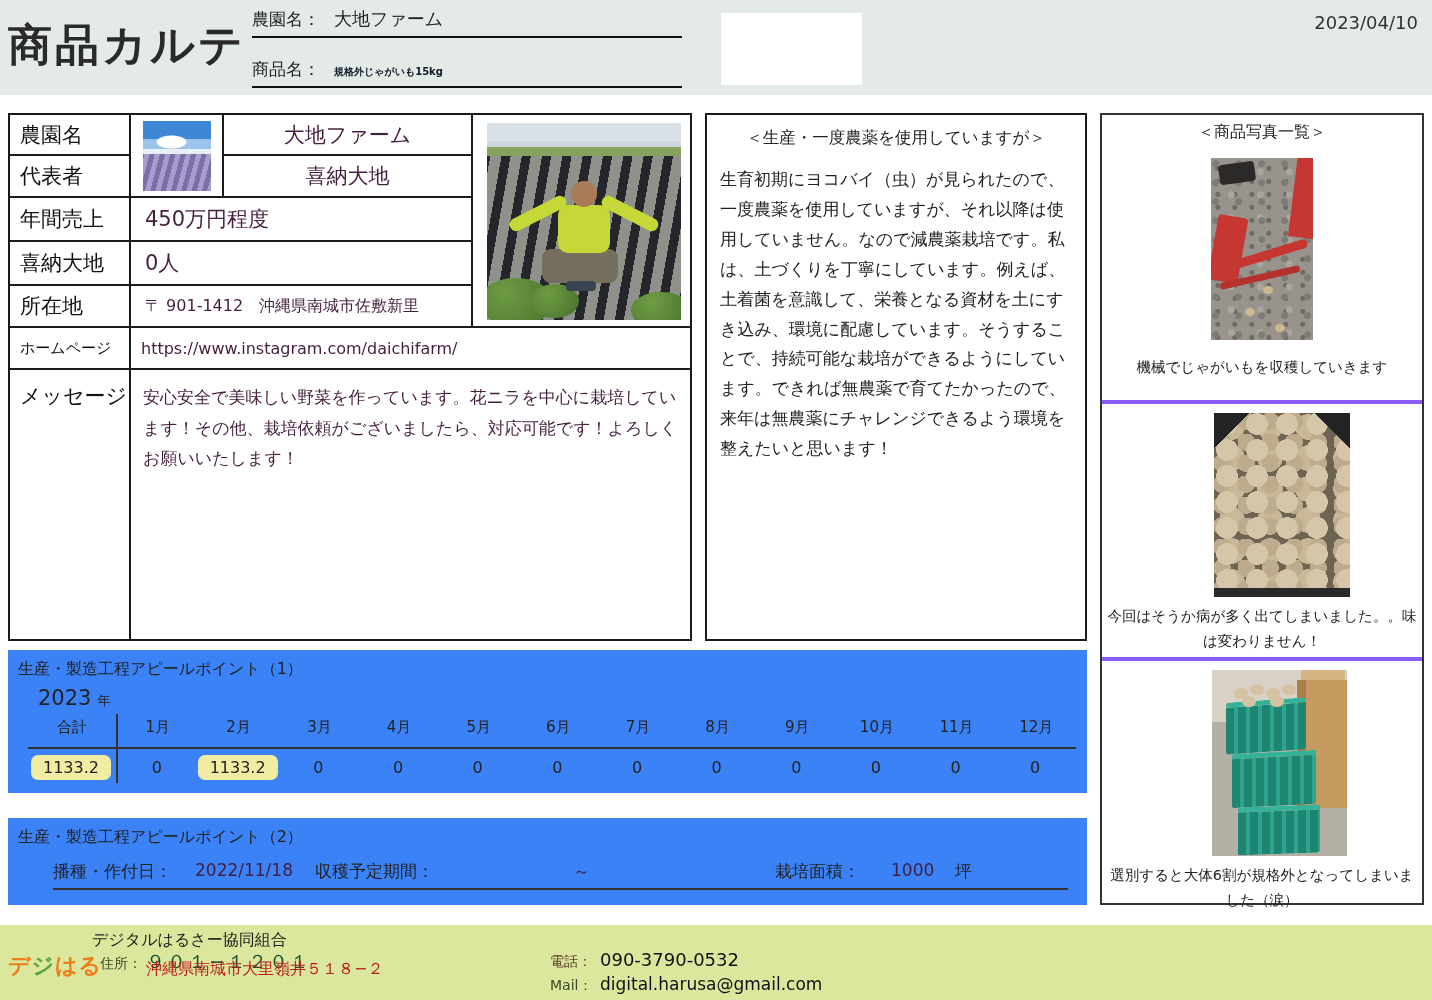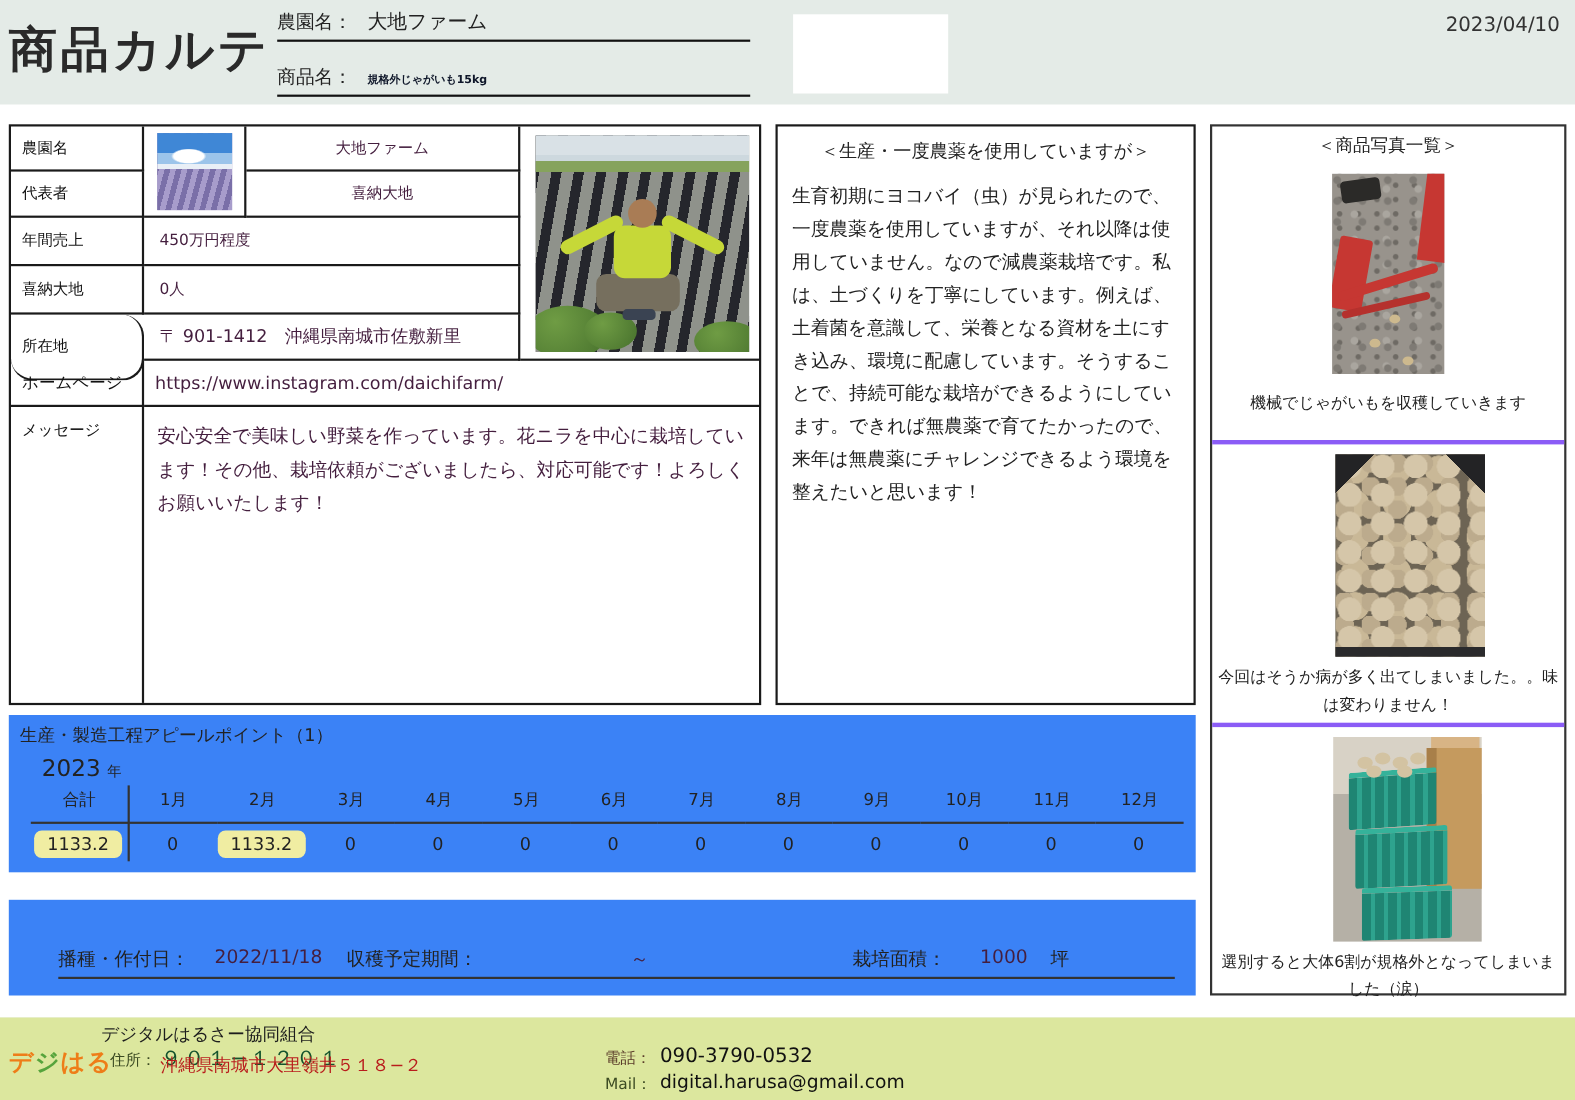--- a/index.html
+++ b/index.html
@@ -14,21 +14,21 @@
   .hfield1 { top:6px; height:32px; }
   .hfield2 { top:46px; height:42px; }
   .hlabel { font-size:17px; color:#222; margin-right:14px; white-space:nowrap; }
   .hvalue1 { font-size:18px; color:#222; }
   .hvalue2 { font-size:10px; font-weight:bold; color:#0f172a; position:relative; top:-2px; }
   .white-box { position:absolute; left:721px; top:13px; width:141px; height:72px; background:#ffffff; }
   .hdate { position:absolute; right:14px; top:12px; font-size:18px; color:#333; }
 
   
   .farm-table { position:absolute; left:8px; top:113px; width:684px; height:528px; border:2px solid #1a1a1a; background:#fff; }
-  .fcell { position:absolute; display:flex; align-items:center; font-size:14px; }
+  .fcell { position:absolute; display:flex; align-items:center; font-size:21px; }
   .br { border-right:2px solid #1a1a1a; }
   .bb { border-bottom:2px solid #1a1a1a; }
   .flabel { padding-left:10px; color:#111; }
   .fvalue { color:#441e3e; }
   .vcenter { justify-content:center; }
   .vleft { padding-left:14px; }
   .vtop { align-items:flex-start; padding-top:12px; }
 
   .thumb-img { width:68px; height:70px; margin:auto; background-color:#8d82b5; background-repeat:no-repeat;
     background-image:
@@ -179,21 +179,21 @@
 
     <div class="fcell flabel br bb" style="left:0;top:41px;width:121px;height:42px;">代表者</div>
     <div class="fcell fvalue vcenter br bb" style="left:214px;top:41px;width:249px;height:42px;">喜納大地</div>
 
     <div class="fcell flabel br bb" style="left:0;top:83px;width:121px;height:44px;">年間売上</div>
     <div class="fcell fvalue vleft br bb" style="left:121px;top:83px;width:342px;height:44px;">450万円程度</div>
 
     <div class="fcell flabel br bb" style="left:0;top:127px;width:121px;height:44px;">喜納大地</div>
     <div class="fcell fvalue vleft br bb" style="left:121px;top:127px;width:342px;height:44px;">0人</div>
 
-    <div class="fcell flabel br bb" style="left:0;top:171px;width:121px;height:60px;border-radius:20px;">所在地</div>
+    <div class="fcell flabel br bb" style="left:0;top:171px;width:121px;height:42px;">所在地</div>
     <div class="fcell fvalue vleft br bb" style="left:121px;top:171px;width:342px;height:42px;font-size:16px;">〒 901-1412　沖縄県南城市佐敷新里</div>
 
     <div class="fcell flabel br bb" style="left:0;top:213px;width:121px;height:42px;font-size:15px;">ホームページ</div>
     <div class="fcell fvalue bb" style="left:121px;top:213px;width:559px;height:42px;padding-left:10px;font-size:16px;">https://www.instagram.com/daichifarm/</div>
 
     <div class="fcell flabel br vtop" style="left:0;top:255px;width:121px;height:269px;">メッセージ</div>
     <div class="fcell fvalue vtop" style="left:121px;top:255px;width:559px;height:269px;padding:12px 10px 0 12px;font-size:17px;line-height:1.8;display:block;">安心安全で美味しい野菜を作っています。花ニラを中心に栽培しています！その他、栽培依頼がございましたら、対応可能です！よろしくお願いいたします！</div>
   </div>
 
   <div class="appeal-box">
@@ -268,20 +268,21 @@
       <div class="mv">0</div>
       <div class="mv">0</div>
       <div class="mv">0</div>
       <div class="mv">0</div>
       <div class="mv">0</div>
       <div class="mv">0</div>
     </div>
   </div>
 
   <div class="sec sec2">
+    <div class="sec-title">生産・製造工程アピールポイント（2）</div>
     <div class="sec2-row">
       <span class="s2item s2label s2-sow-l">播種・作付日：</span>
       <span class="s2item s2value s2-sow-v">2022/11/18</span>
       <span class="s2item s2label s2-har-l">収穫予定期間：</span>
       <span class="s2item s2value s2-har-v">～</span>
       <span class="s2item s2label s2-area-l">栽培面積：</span>
       <span class="s2item s2value s2-area-v">1000</span>
       <span class="s2item s2-area-u">坪</span>
     </div>
   </div>

